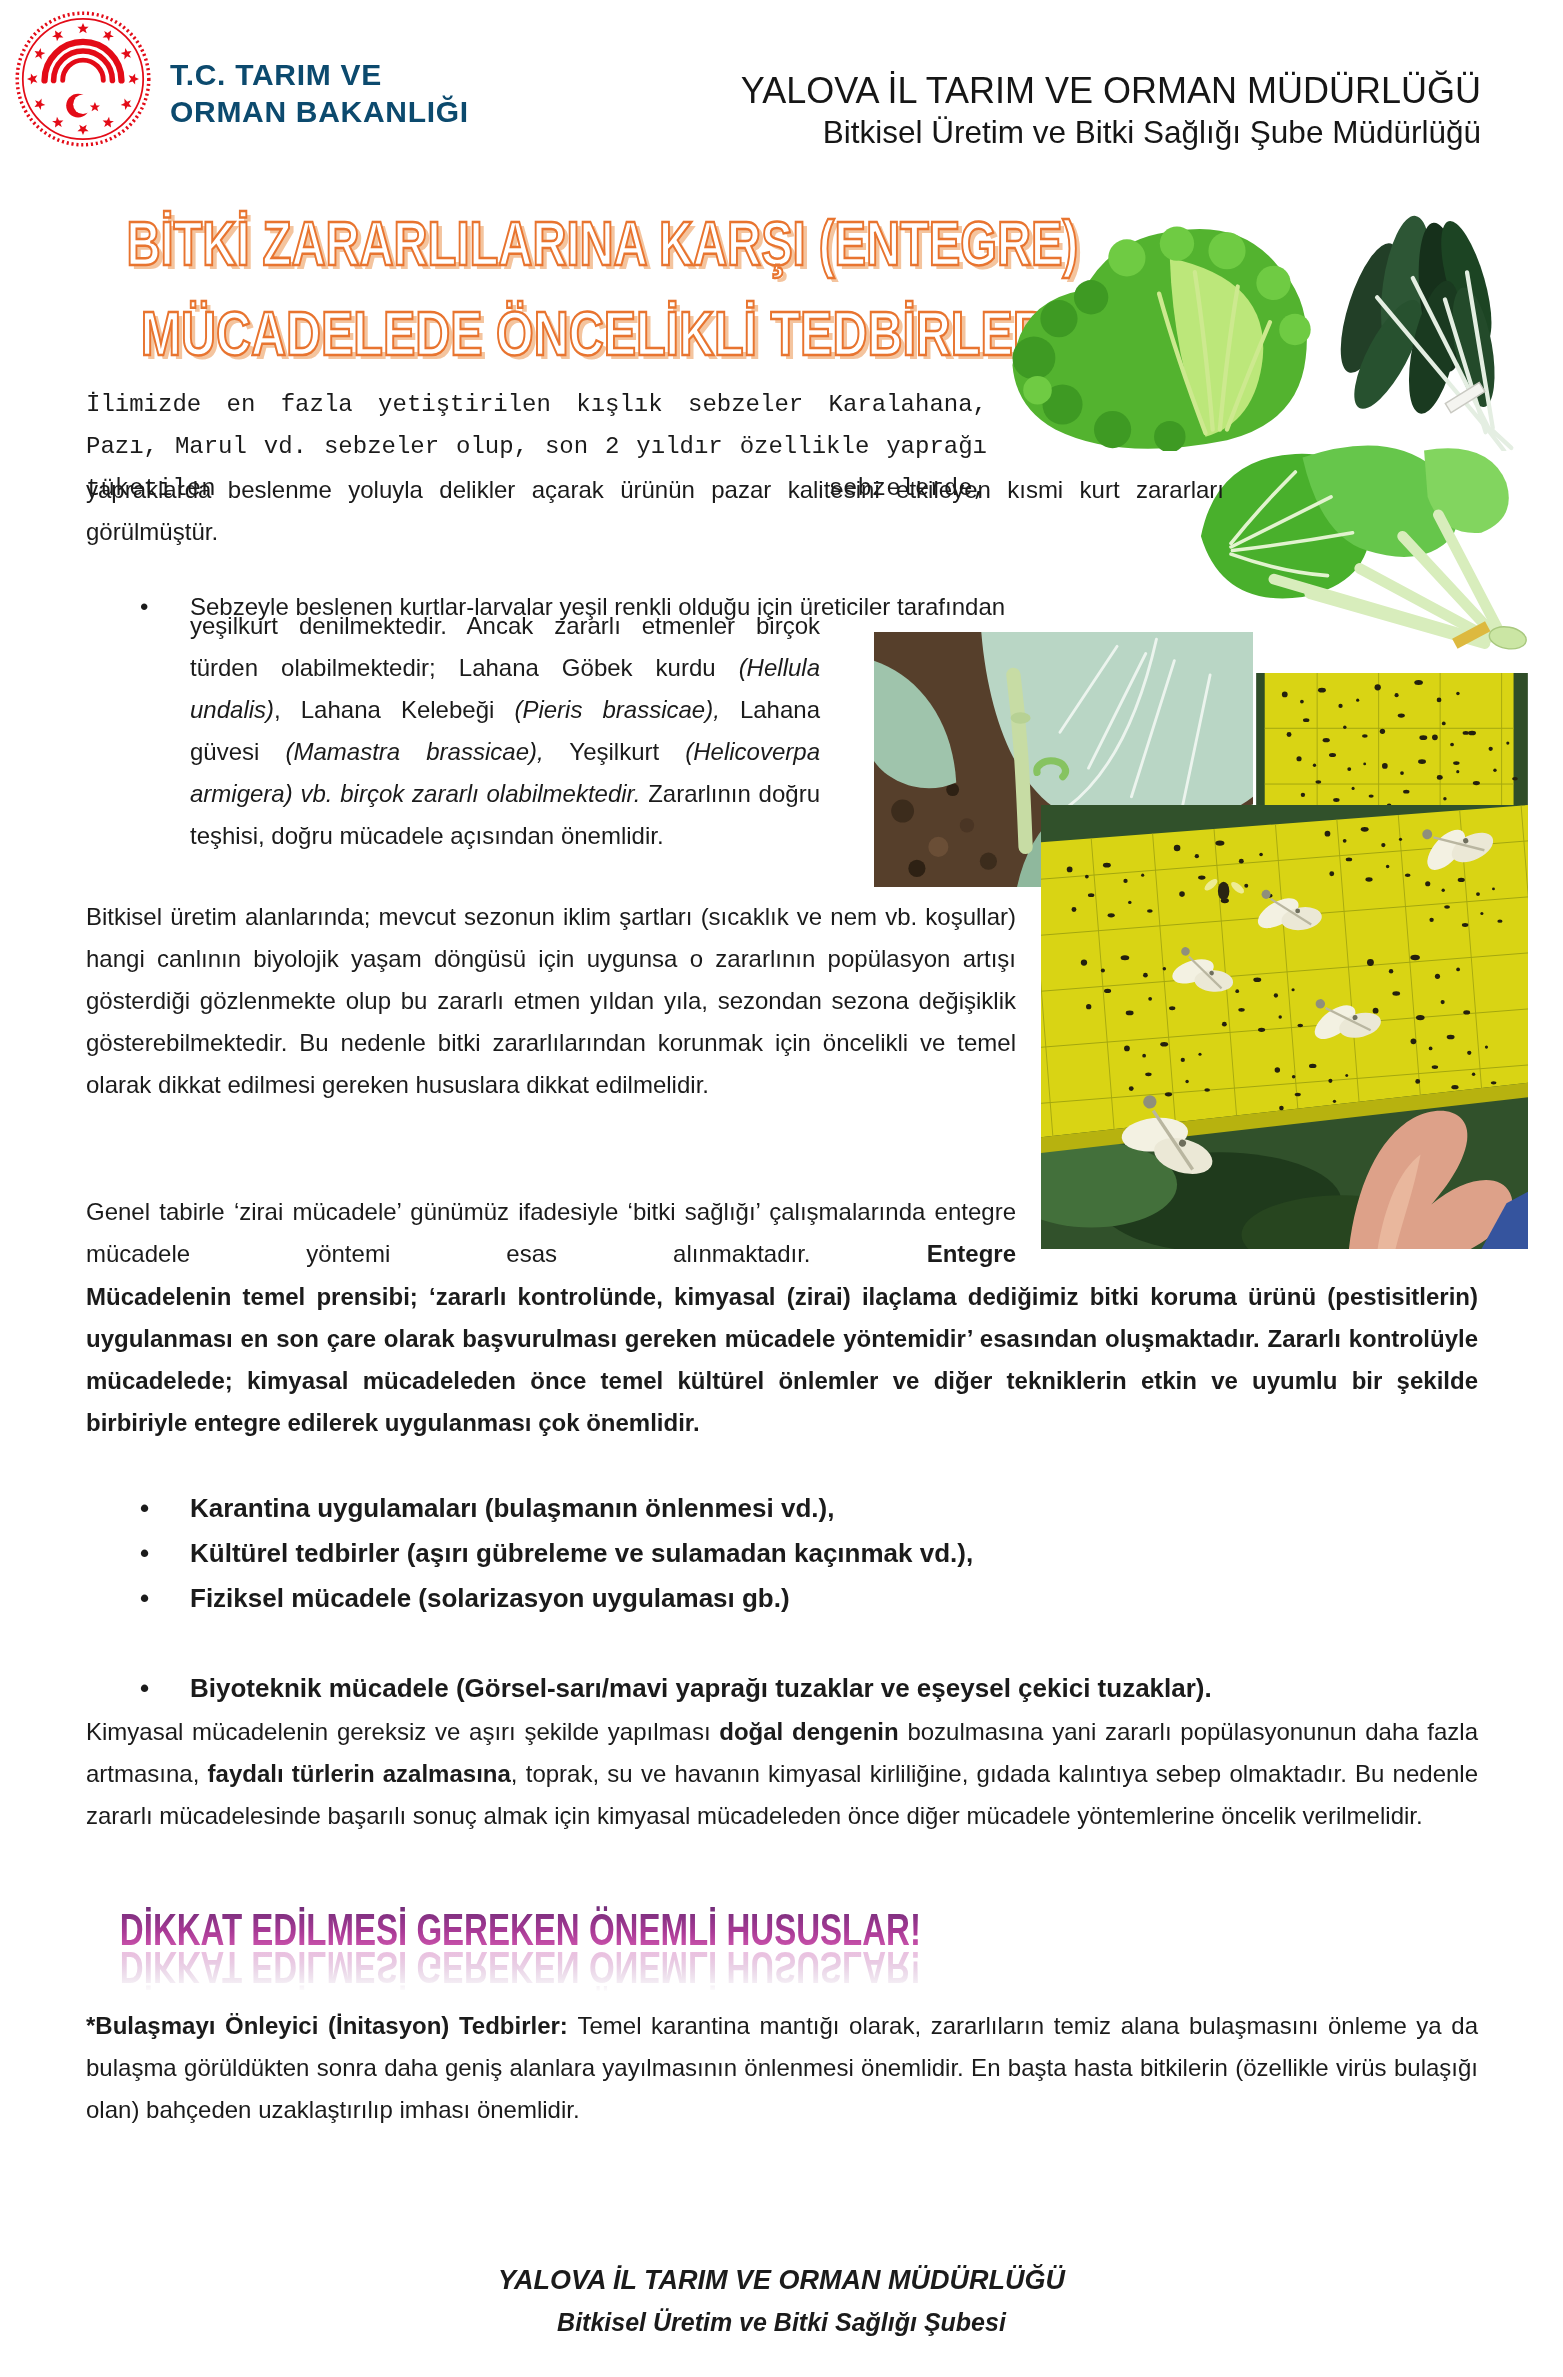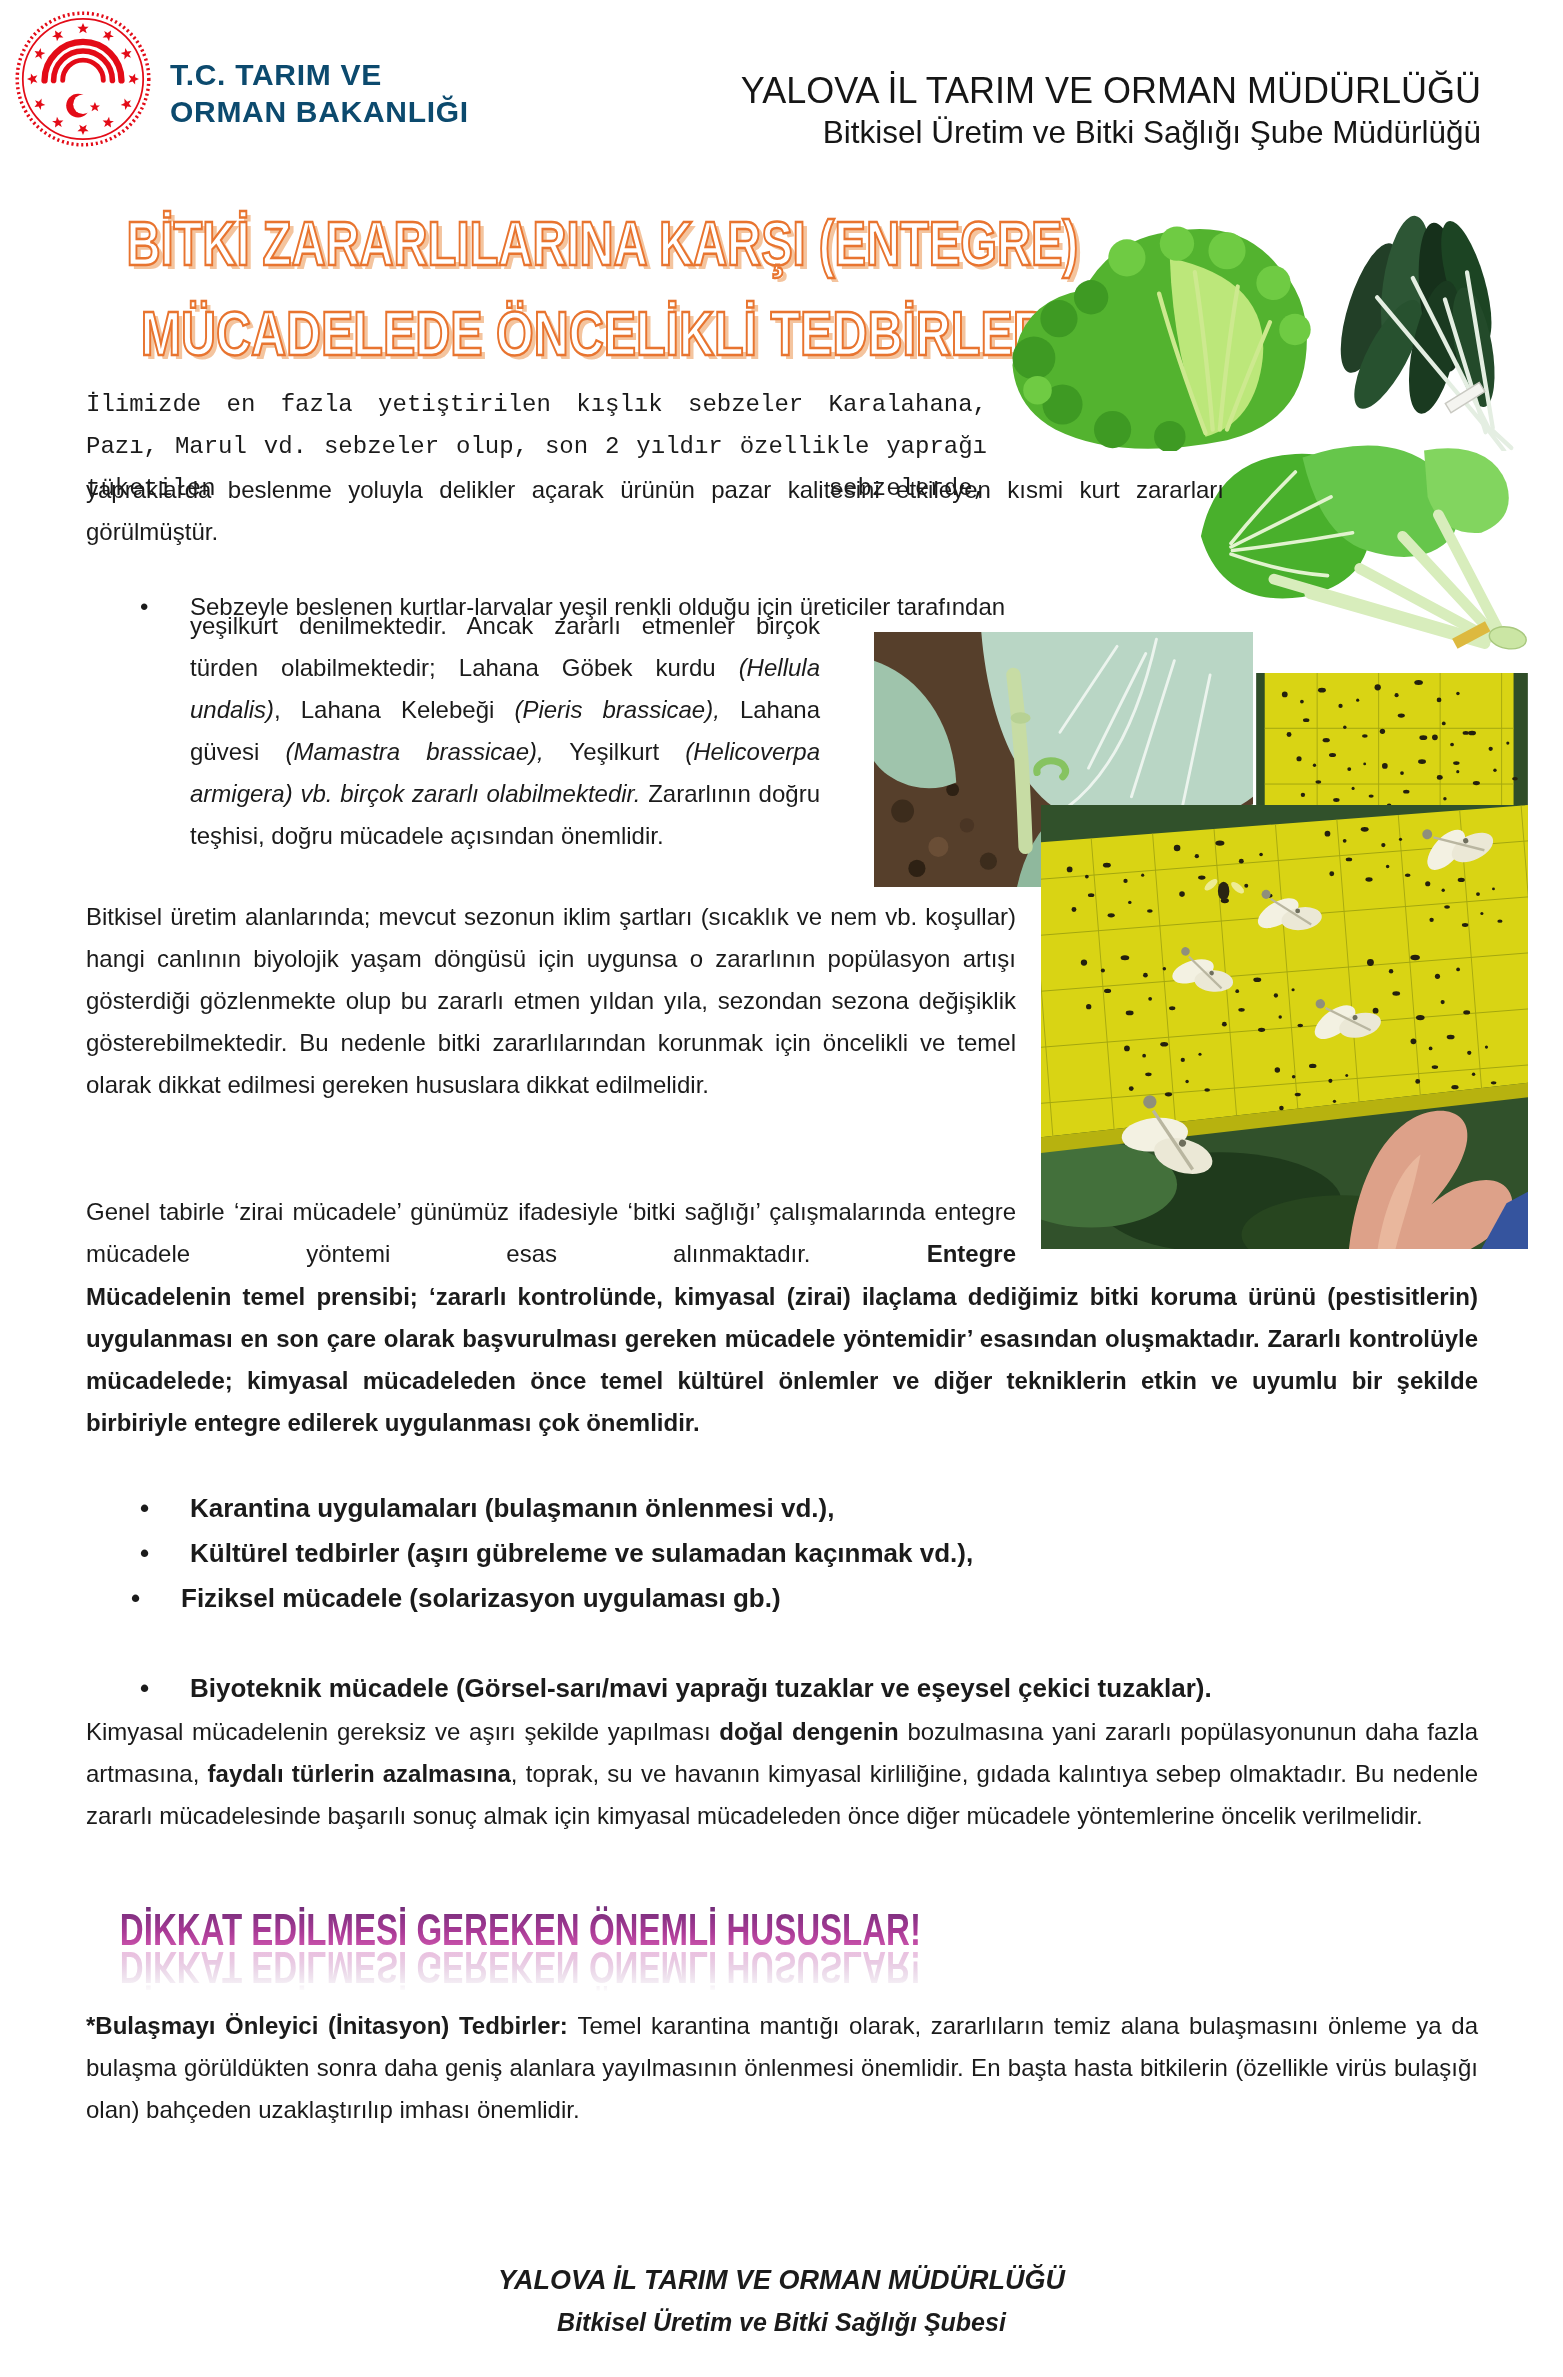--- a/index.html
+++ b/index.html
@@ -304,21 +304,21 @@
   <div class="para b" style="left:86px;top:1276px;width:1392px;">
     <span>Mücadelenin temel prensibi; ‘zararlı kontrolünde, kimyasal (zirai) ilaçlama dediğimiz bitki koruma ürünü (pestisitlerin) uygulanması en son çare olarak başvurulması gereken mücadele yöntemidir’ esasından oluşmaktadır. Zararlı kontrolüyle mücadelede; kimyasal mücadeleden önce temel kültürel önlemler ve diğer tekniklerin etkin ve uyumlu bir şekilde birbiriyle entegre edilerek uygulanması çok önemlidir.</span>
   </div>
 
   <div class="m-item" style="left:140px;top:1486px;">
     <span class="dot">•</span><span>Karantina uygulamaları (bulaşmanın önlenmesi vd.),</span>
   </div>
   <div class="m-item" style="left:140px;top:1531px;">
     <span class="dot">•</span><span>Kültürel tedbirler (aşırı gübreleme ve sulamadan kaçınmak vd.),</span>
   </div>
-  <div class="m-item" style="left:131px;top:1576px;">
+  <div class="m-item" style="left:140px;top:1576px;">
     <span class="dot">•</span><span>Fiziksel mücadele (solarizasyon uygulaması gb.)</span>
   </div>
   <div class="m-item" style="left:140px;top:1666px;">
     <span class="dot">•</span><span>Biyoteknik mücadele (Görsel-sarı/mavi yaprağı tuzaklar ve eşeysel çekici tuzaklar).</span>
   </div>
 
   <div class="para" style="left:86px;top:1711px;width:1392px;">
     <span>Kimyasal mücadelenin gereksiz ve aşırı şekilde yapılması </span><span class="b">doğal dengenin</span><span> bozulmasına yani zararlı popülasyonunun daha fazla artmasına, </span><span class="b">faydalı türlerin azalmasına</span><span>, toprak, su ve havanın kimyasal kirliliğine, gıdada kalıntıya sebep olmaktadır. Bu nedenle zararlı mücadelesinde başarılı sonuç almak için kimyasal mücadeleden önce diğer mücadele yöntemlerine öncelik verilmelidir.</span>
   </div>
 

